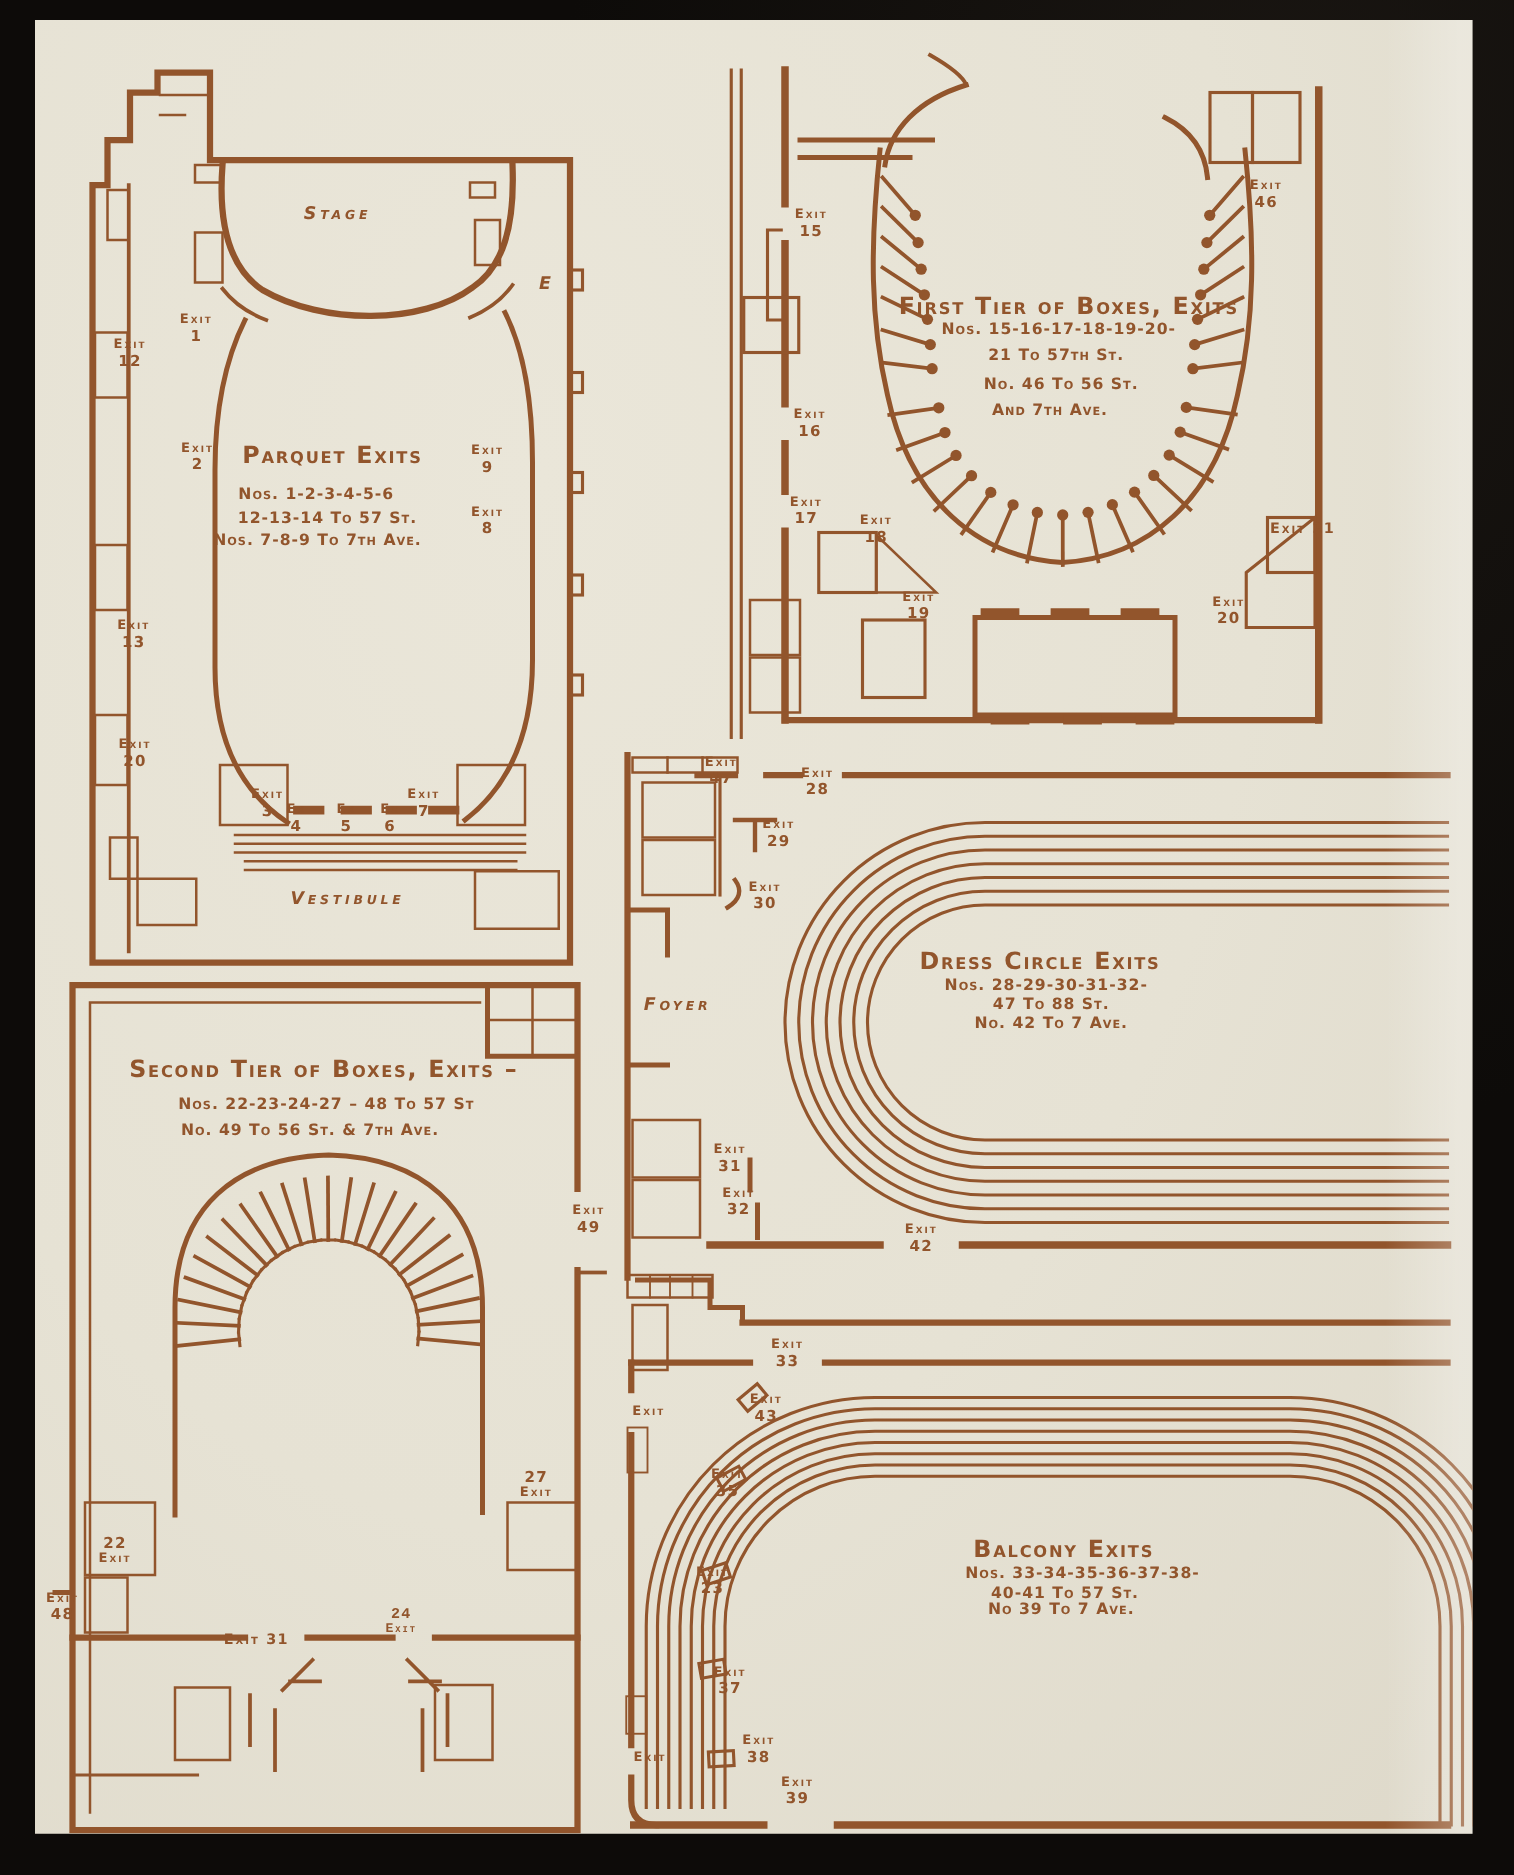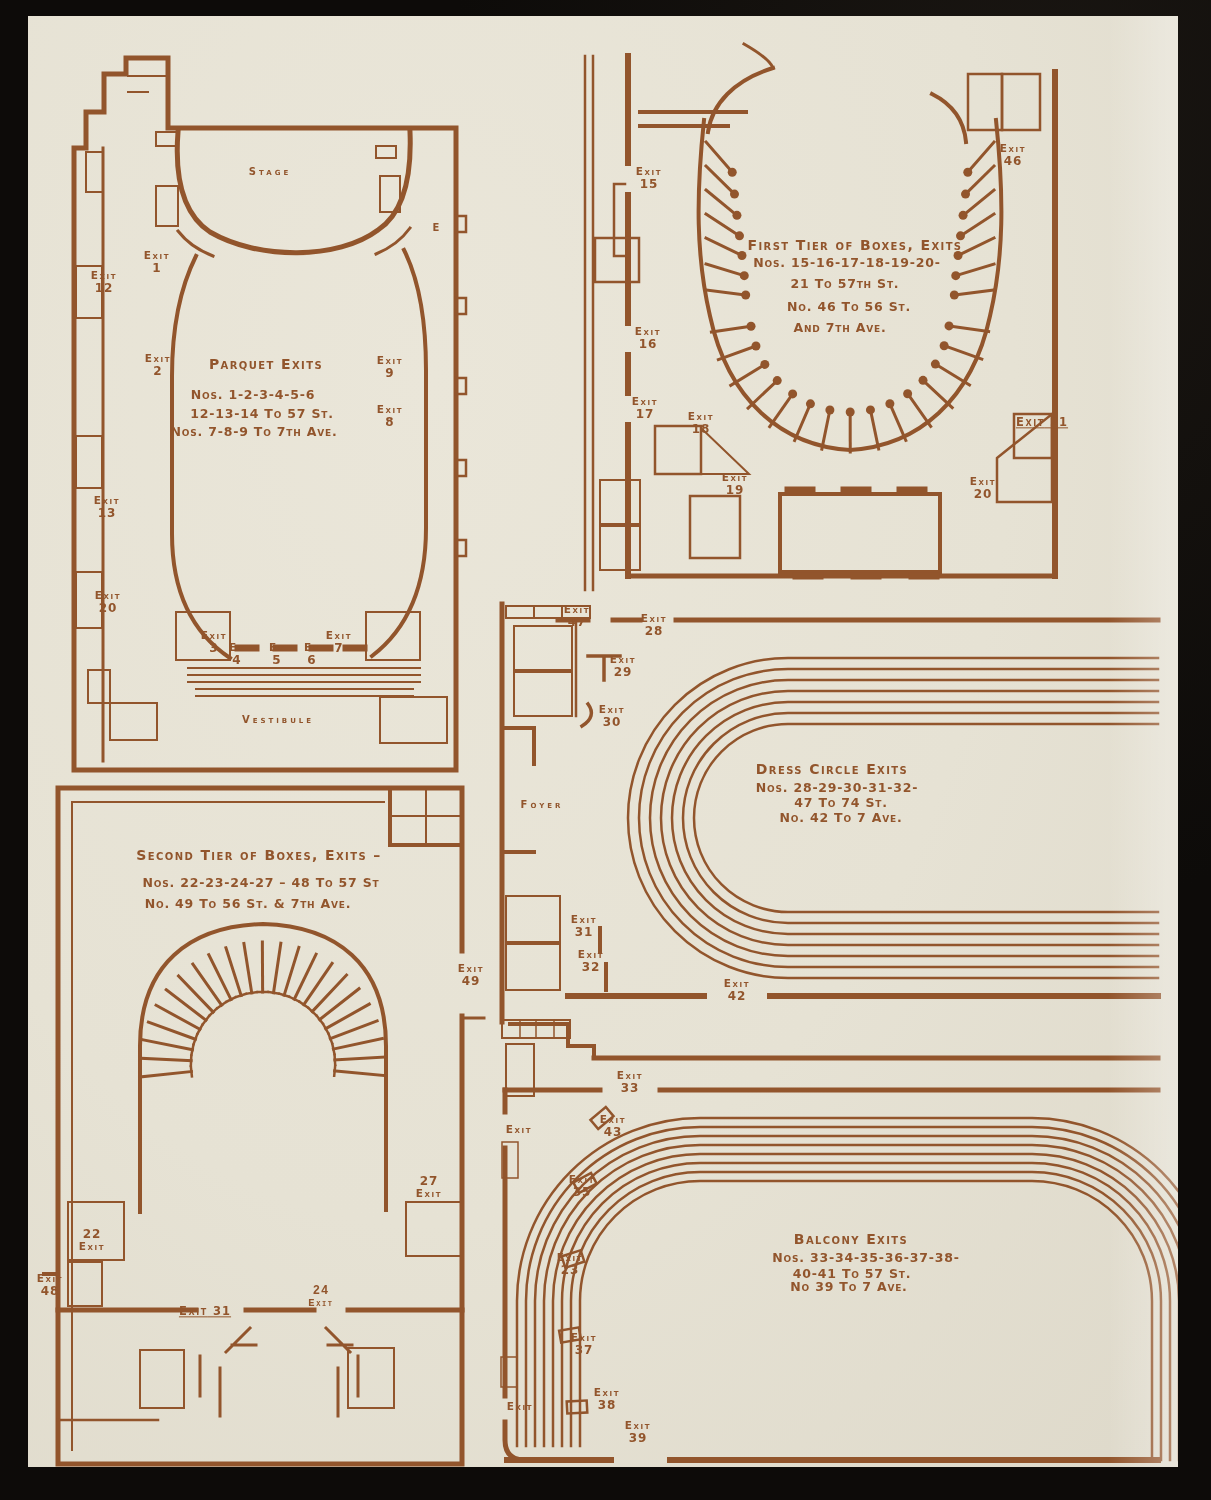--- a/index.html
+++ b/index.html
@@ -24,24 +24,24 @@
   svg#plansvg path, svg#plansvg line, svg#plansvg rect, svg#plansvg polygon{
     stroke:#92552c;fill:none;stroke-linecap:square;}
   .lbl{position:absolute;transform:translate(-50%,-50%);color:#92552c;
     font-weight:bold;font-variant:small-caps;text-align:center;line-height:1.12;
     white-space:nowrap;}
   .hdr{position:absolute;transform:translate(-50%,-50%);
     font-family:"DejaVu Serif","Liberation Serif",serif;font-weight:bold;
     font-size:17px;letter-spacing:4px;color:#8a4e28;white-space:nowrap;}
   .exit .w{display:block;font-size:10.5px;letter-spacing:1.6px;}
   .exit .n{display:block;font-size:12px;letter-spacing:1px;}
-  .exit.inline{font-size:11px;letter-spacing:1.4px;text-decoration:underline;}
+  .exit.inline{font-size:11px;letter-spacing:1.4px;}
   .exit.inline .w,.exit.inline .n{display:inline;font-size:11.5px;}
-  .misc{font-size:10px;letter-spacing:3px;}
-  .t{font-size:14px;letter-spacing:1.4px;}
+  .misc{font-size:14px;letter-spacing:3px;font-style:italic;}
+  .t{font-size:19px;letter-spacing:1.4px;}
   .s{font-size:12.5px;letter-spacing:.8px;}
 </style>
 </head>
 <body>
 
 <div id="scan-bg"></div>
 
 <div class="page">
 
 
@@ -309,21 +309,21 @@
     <div class="lbl s" style="left:226px;top:416px">Nos. 7-8-9 To 7th Ave.</div>
 
     <div class="lbl t" style="left:827px;top:230px">First Tier of Boxes, Exits</div>
     <div class="lbl s" style="left:819px;top:247px">Nos. 15-16-17-18-19-20-</div>
     <div class="lbl s" style="left:817px;top:268px">21 To 57th St.</div>
     <div class="lbl s" style="left:821px;top:291px">No. 46 To 56 St.</div>
     <div class="lbl s" style="left:812px;top:312px">And 7th Ave.</div>
 
     <div class="lbl t" style="left:804px;top:754px">Dress Circle Exits</div>
     <div class="lbl s" style="left:809px;top:772px">Nos. 28-29-30-31-32-</div>
-    <div class="lbl s" style="left:813px;top:787px">47 To 74 St.</div>
+    <div class="lbl s" style="left:813px;top:787px">47 To 88 St.</div>
     <div class="lbl s" style="left:813px;top:802px">No. 42 To 7 Ave.</div>
 
     <div class="lbl t" style="left:231px;top:840px">Second Tier of Boxes, Exits –</div>
     <div class="lbl s" style="left:233px;top:867px">Nos. 22-23-24-27 – 48 To 57 St</div>
     <div class="lbl s" style="left:220px;top:888px">No. 49 To 56 St. &amp; 7th Ave.</div>
 
     <div class="lbl t" style="left:823px;top:1224px">Balcony Exits</div>
     <div class="lbl s" style="left:838px;top:1242px">Nos. 33-34-35-36-37-38-</div>
     <div class="lbl s" style="left:824px;top:1258px">40-41 To 57 St.</div>
     <div class="lbl s" style="left:821px;top:1271px">No 39 To 7 Ave.</div>

